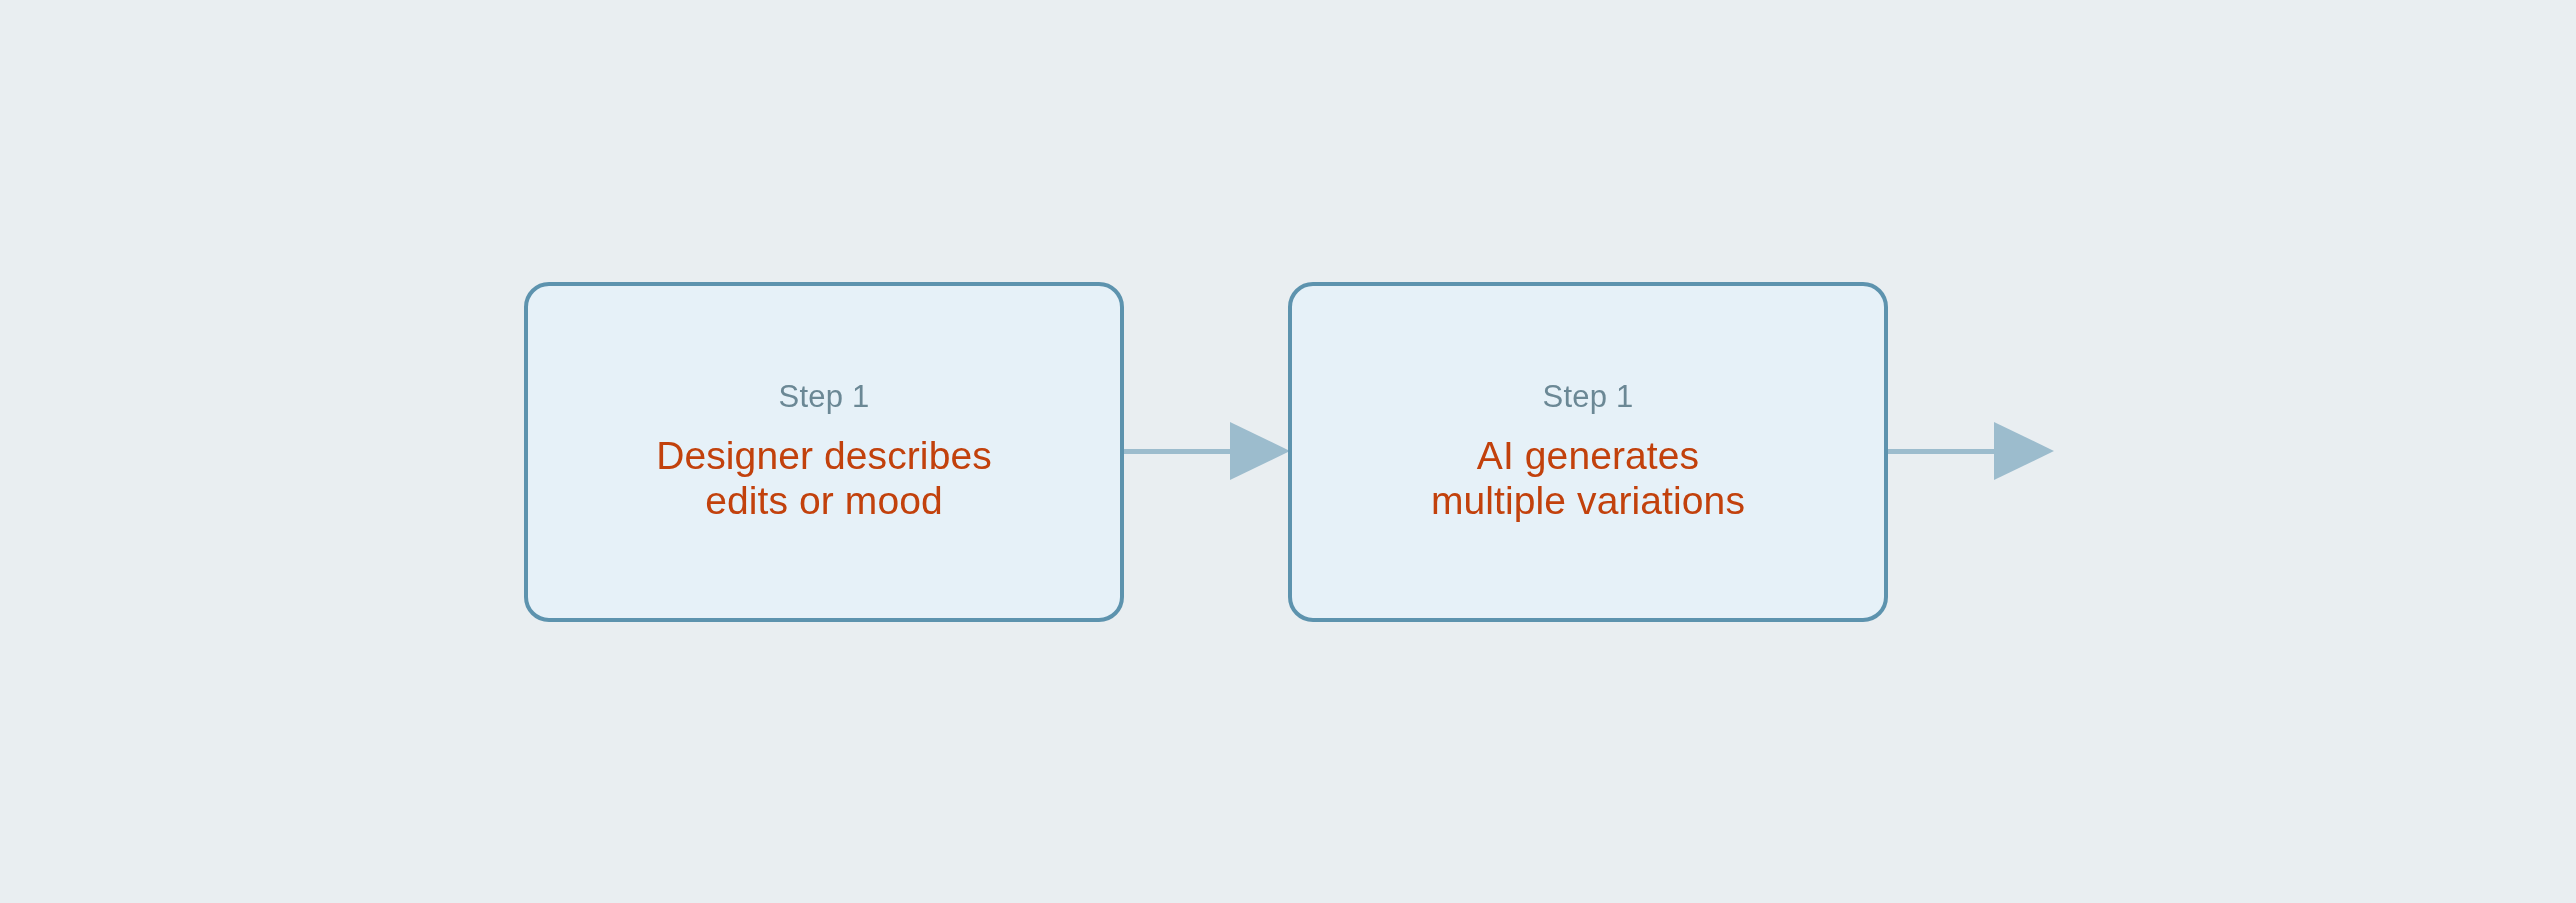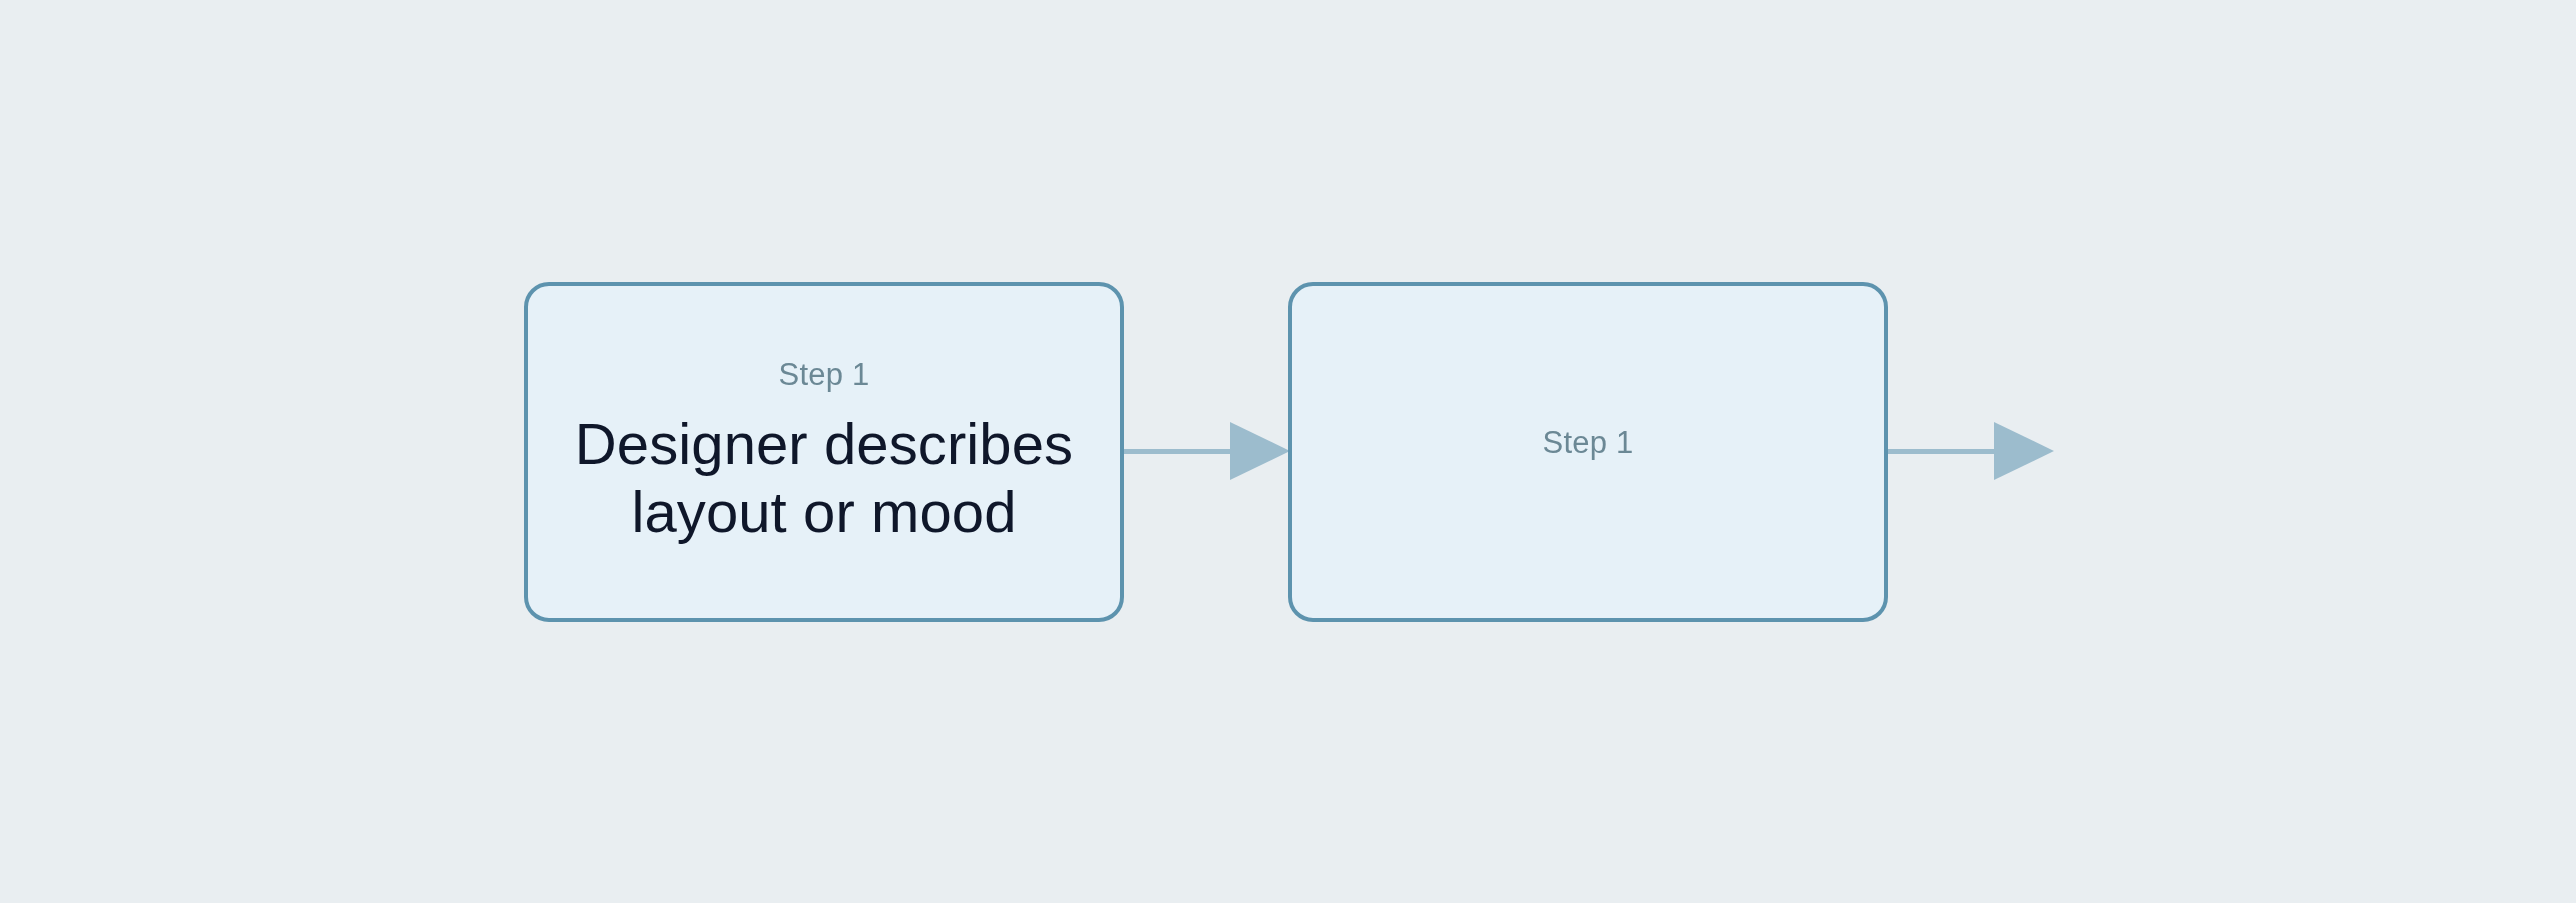--- a/index.html
+++ b/index.html
@@ -54,23 +54,23 @@
 
   .step-label {
     font-size: 31px;
     line-height: 1.1;
     color: #6b8895;
     letter-spacing: 0.2px;
     margin-bottom: 18.4px;
   }
 
   .step-title {
-    font-size: 58px;
+    font-size: 39px;
     line-height: 1.17;
-    color: #0f172a;
+    color: #c2410c;
     letter-spacing: 0.1px;
     padding: 0 22px;
   }
 
   
   .connector {
     position: relative;
     flex: 0 0 auto;
     width: 164px;
     height: 340px;
@@ -103,31 +103,35 @@
 </head>
 <body>
 
 <div id="diagram-canvas">
   <div class="flow-row">
 
     <div class="step-node node-1">
       <div class="step-label">Step 1</div>
       <div class="step-title">
         <div>Designer describes</div>
-        <div>layout or mood</div>
+        <div>edits or mood</div>
       </div>
     </div>
 
     <div class="connector">
       <div class="line"></div>
       <div class="head"></div>
     </div>
 
     <div class="step-node node-2">
       <div class="step-label">Step 1</div>
+      <div class="step-title">
+        <div>AI generates</div>
+        <div>multiple variations</div>
+      </div>
     </div>
 
     <div class="connector">
       <div class="line"></div>
       <div class="head"></div>
     </div>
 
 
   </div>
 </div>

